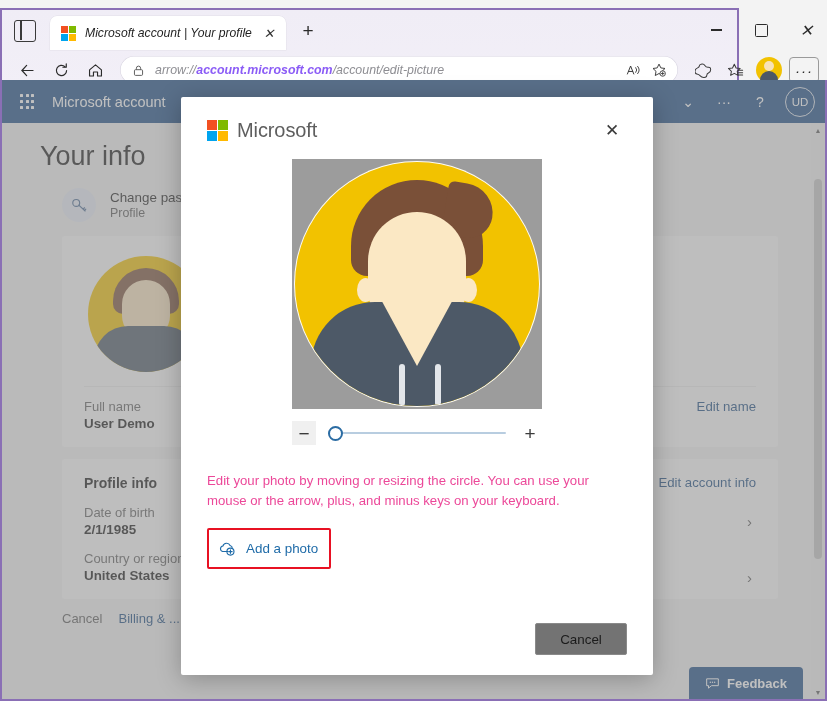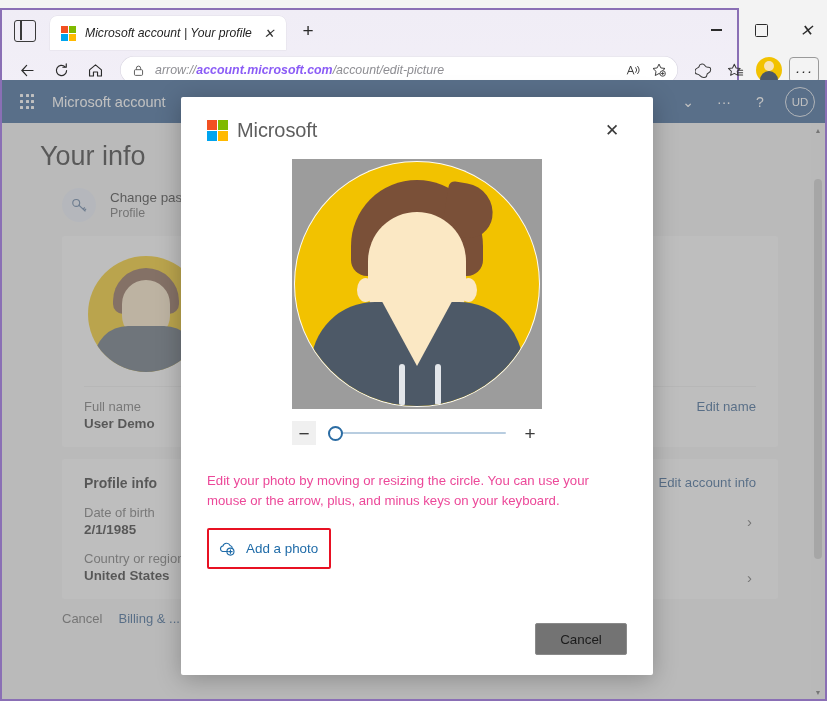--- a/index.html
+++ b/index.html
@@ -541,20 +541,29 @@
           <span class="related-link">Billing &amp; ...</span>
         </div>
       </div>
 
       <div class="scrollbar">
         <div class="sb-arrow">▲</div>
         <div class="sb-thumb"></div>
         <div class="sb-arrow bottom">▼</div>
       </div>
 
+      <div class="feedback-btn">
+        <svg width="15" height="15" viewBox="0 0 18 18">
+            <path d="M2 3.4 h14 v8.2 h-8.2 L4.2 14.6 V11.6 H2 Z" fill="none" stroke="#ffffff" stroke-width="1.2" stroke-linejoin="round"></path>
+            <circle cx="6.4" cy="7.5" r=".85" fill="#fff"></circle>
+            <circle cx="9" cy="7.5" r=".85" fill="#fff"></circle>
+            <circle cx="11.6" cy="7.5" r=".85" fill="#fff"></circle>
+          </svg>
+        <span>Feedback</span>
+      </div>
     </div>
   </div>
 
   <div class="overlay"></div>
 
   <div class="modal">
 
     <div class="modal-head">
       <div class="modal-logo">
         <span class="ms-squares">

